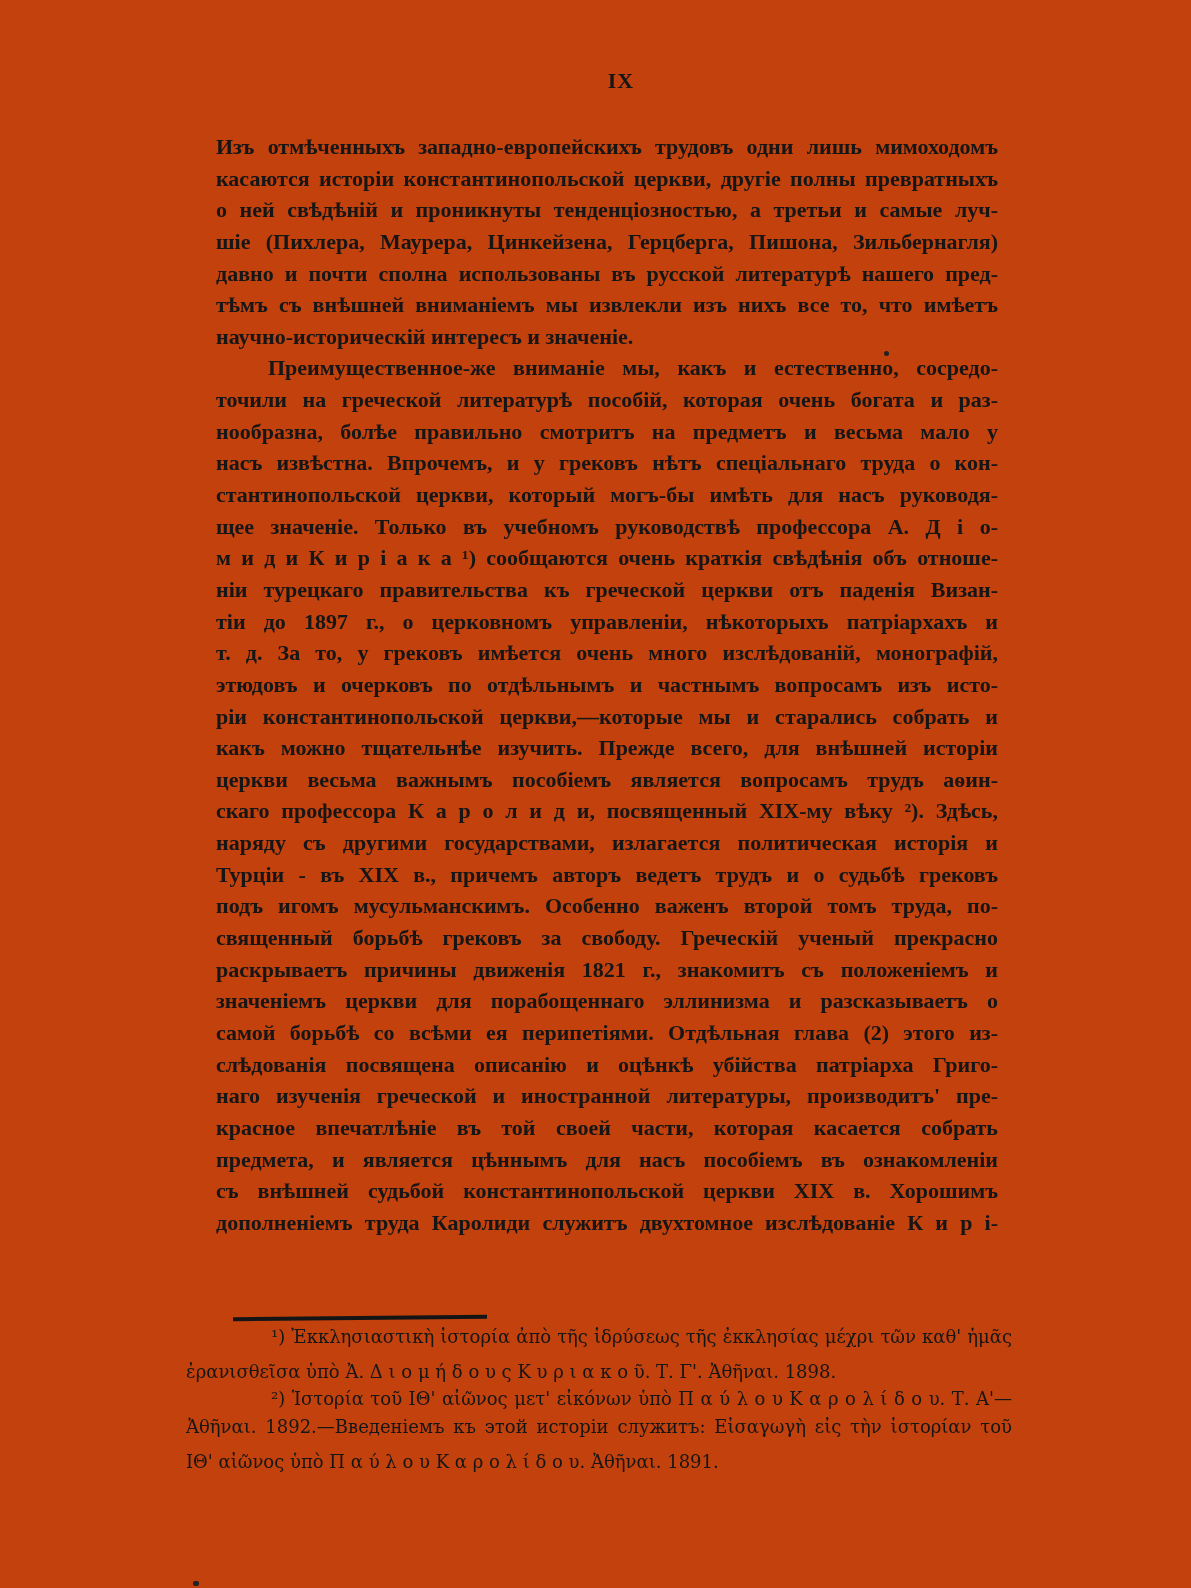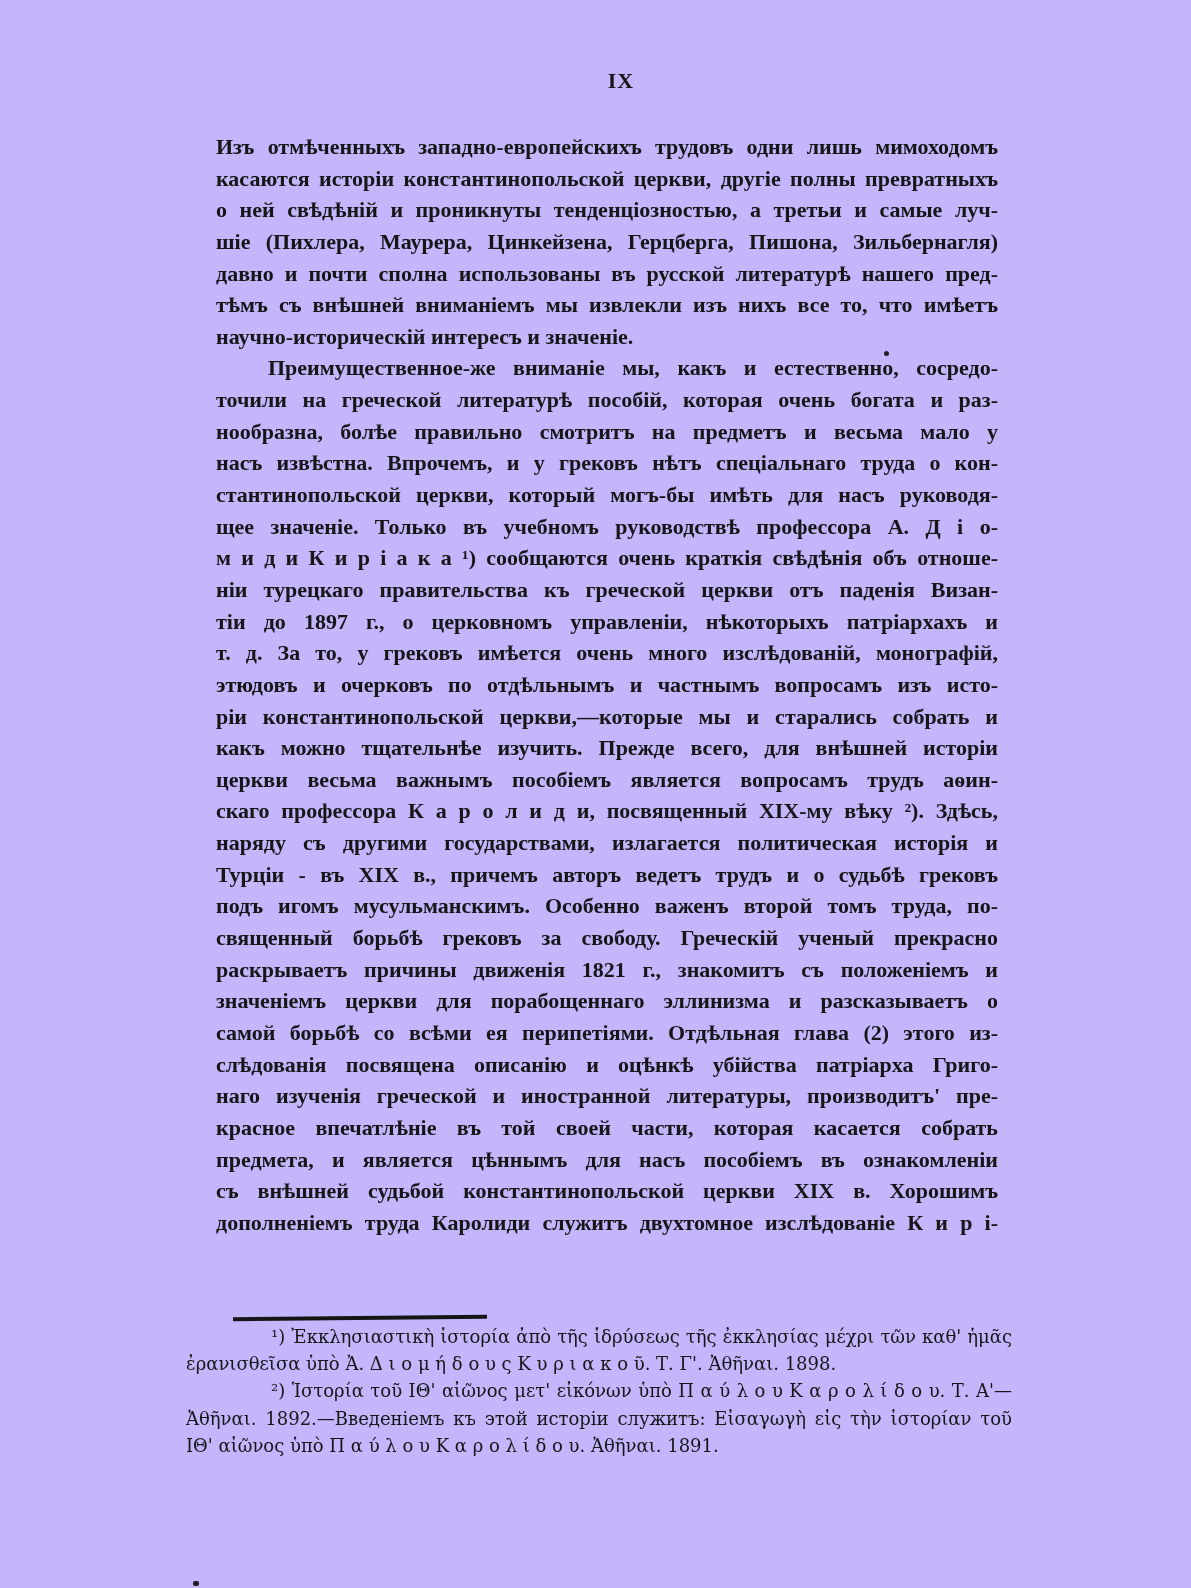--- a/index.html
+++ b/index.html
@@ -1,20 +1,20 @@
 <!DOCTYPE html>
 <html><head>
 <meta charset="utf-8">
 <style>
   html, body { margin: 0; padding: 0; background: #e8e8e8; }
   .page {
     position: relative;
     width: 1191px;
     height: 1588px;
-    background: #c4b5fd;
+    background: #c2410c;
     overflow: hidden;
     font-family: "Liberation Serif", "DejaVu Serif", serif;
     color: #161616;
   }
   .page-number {
     position: absolute;
     top: 68px;
     left: 230px;
     width: 782px;
     text-align: center;
@@ -57,21 +57,21 @@
     font-weight: normal;
     line-height: 27.2px;
     font-family: "DejaVu Serif", "Liberation Serif", serif;
   }
   .footnotes .line {
     text-align: justify;
     text-align-last: justify;
     height: 27.2px;
     overflow: hidden;
   }
-  .footnotes .line.nj { text-align-last: left; }
+  .footnotes .line.nj { text-align-last: left; margin-top: 8px; }
   .footnotes .line.fn-first { text-indent: 85px; }
   .speck {
     position: absolute;
     background: #222;
     border-radius: 50%;
   }
   .speck-a { left: 884px; top: 351px; width: 5px; height: 5px; }
   .speck-b { left: 193px; top: 1581px; width: 6px; height: 5px; border-radius: 2px; }
 </style>
 </head>

